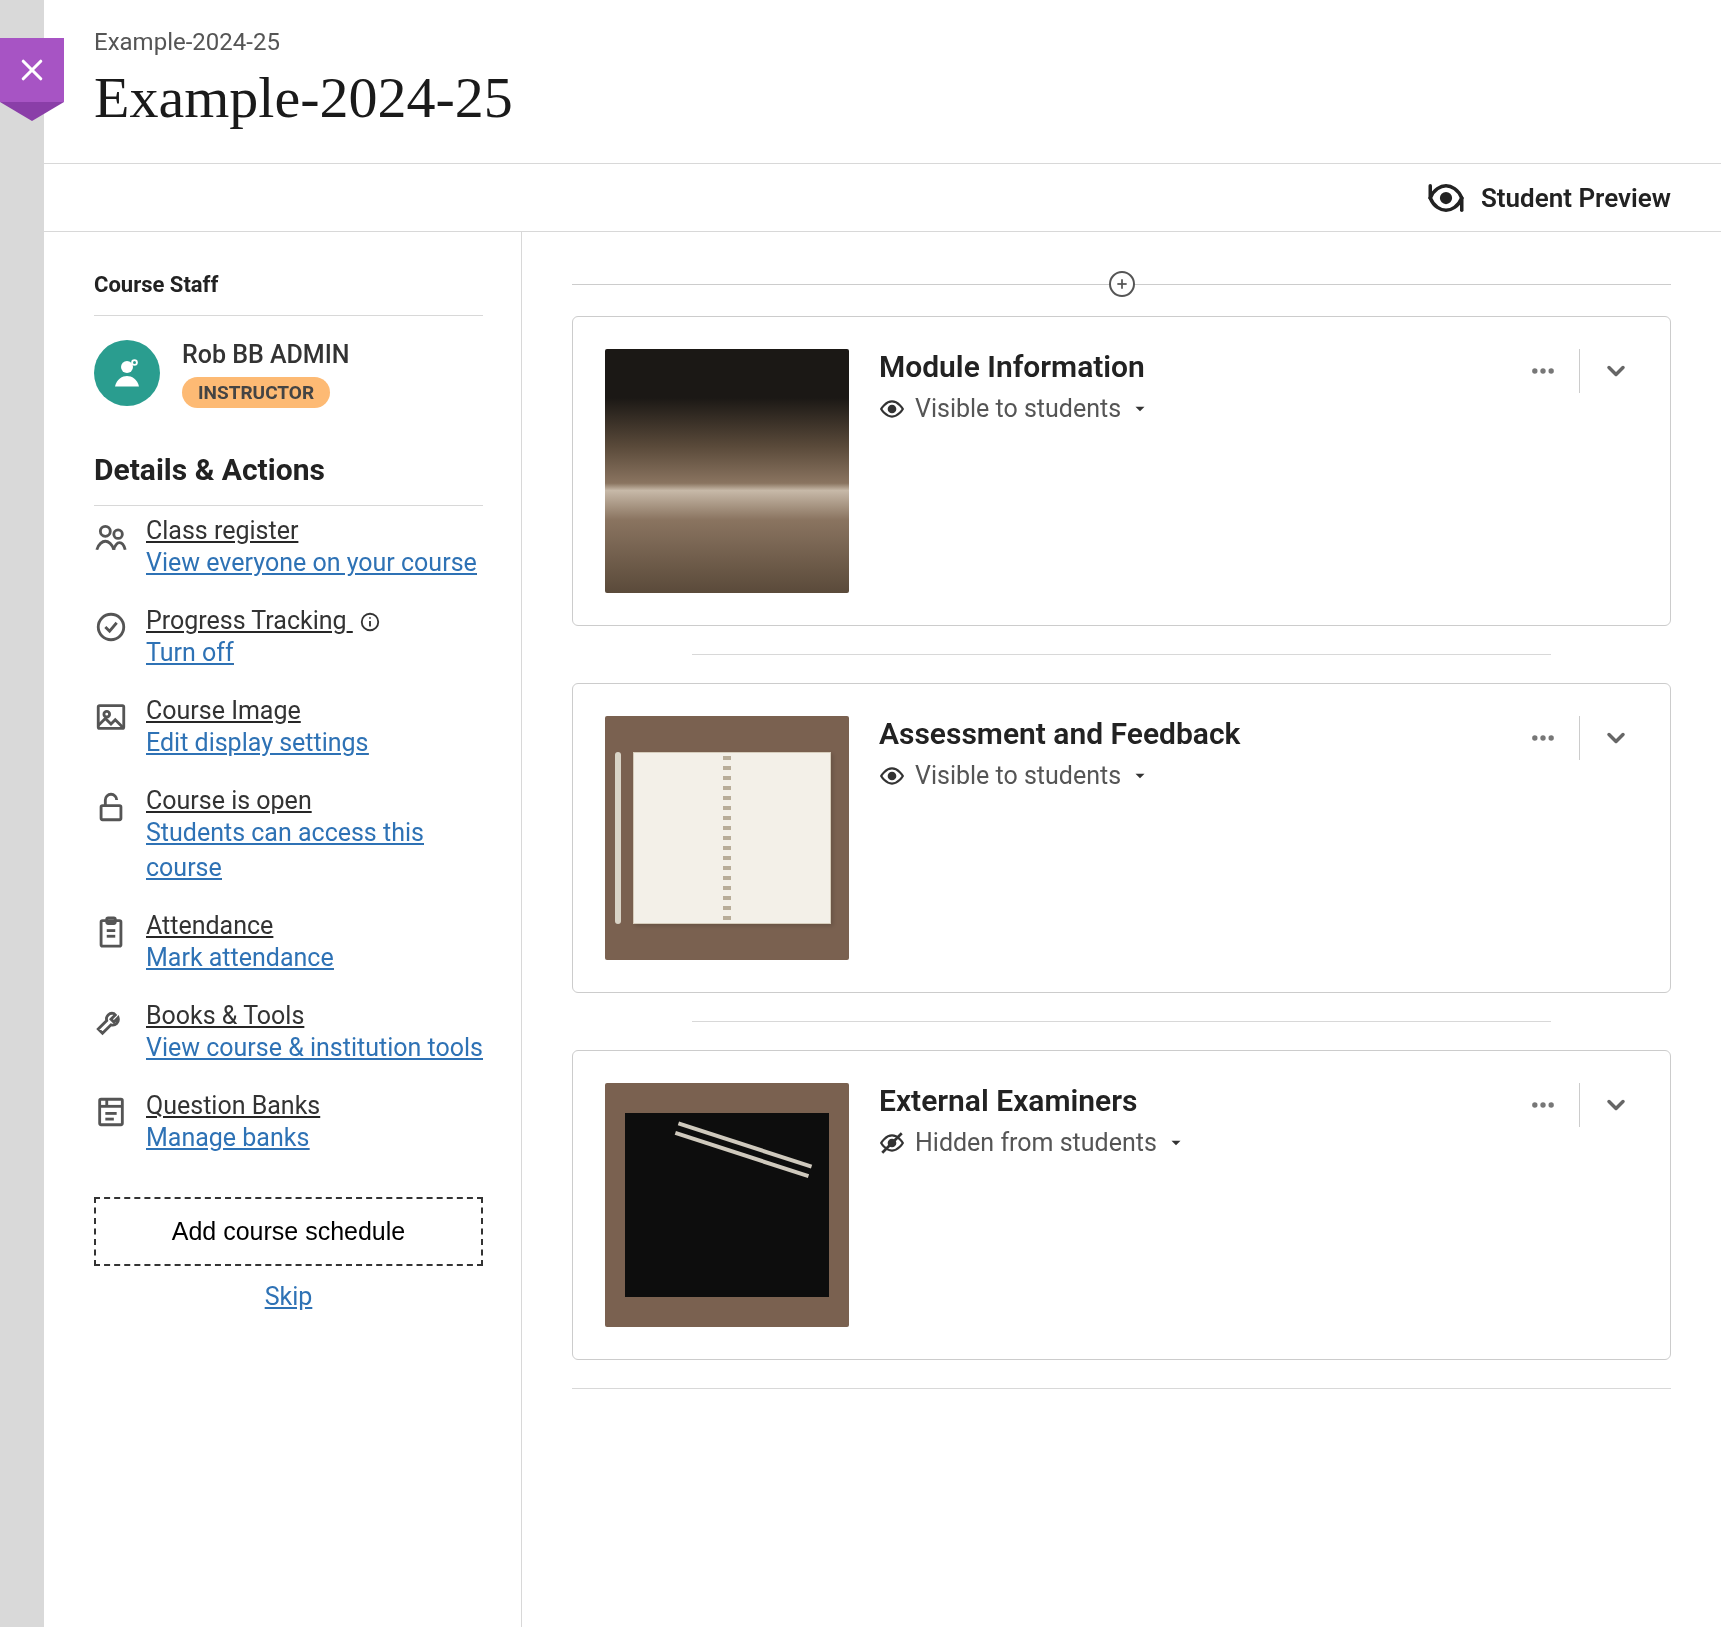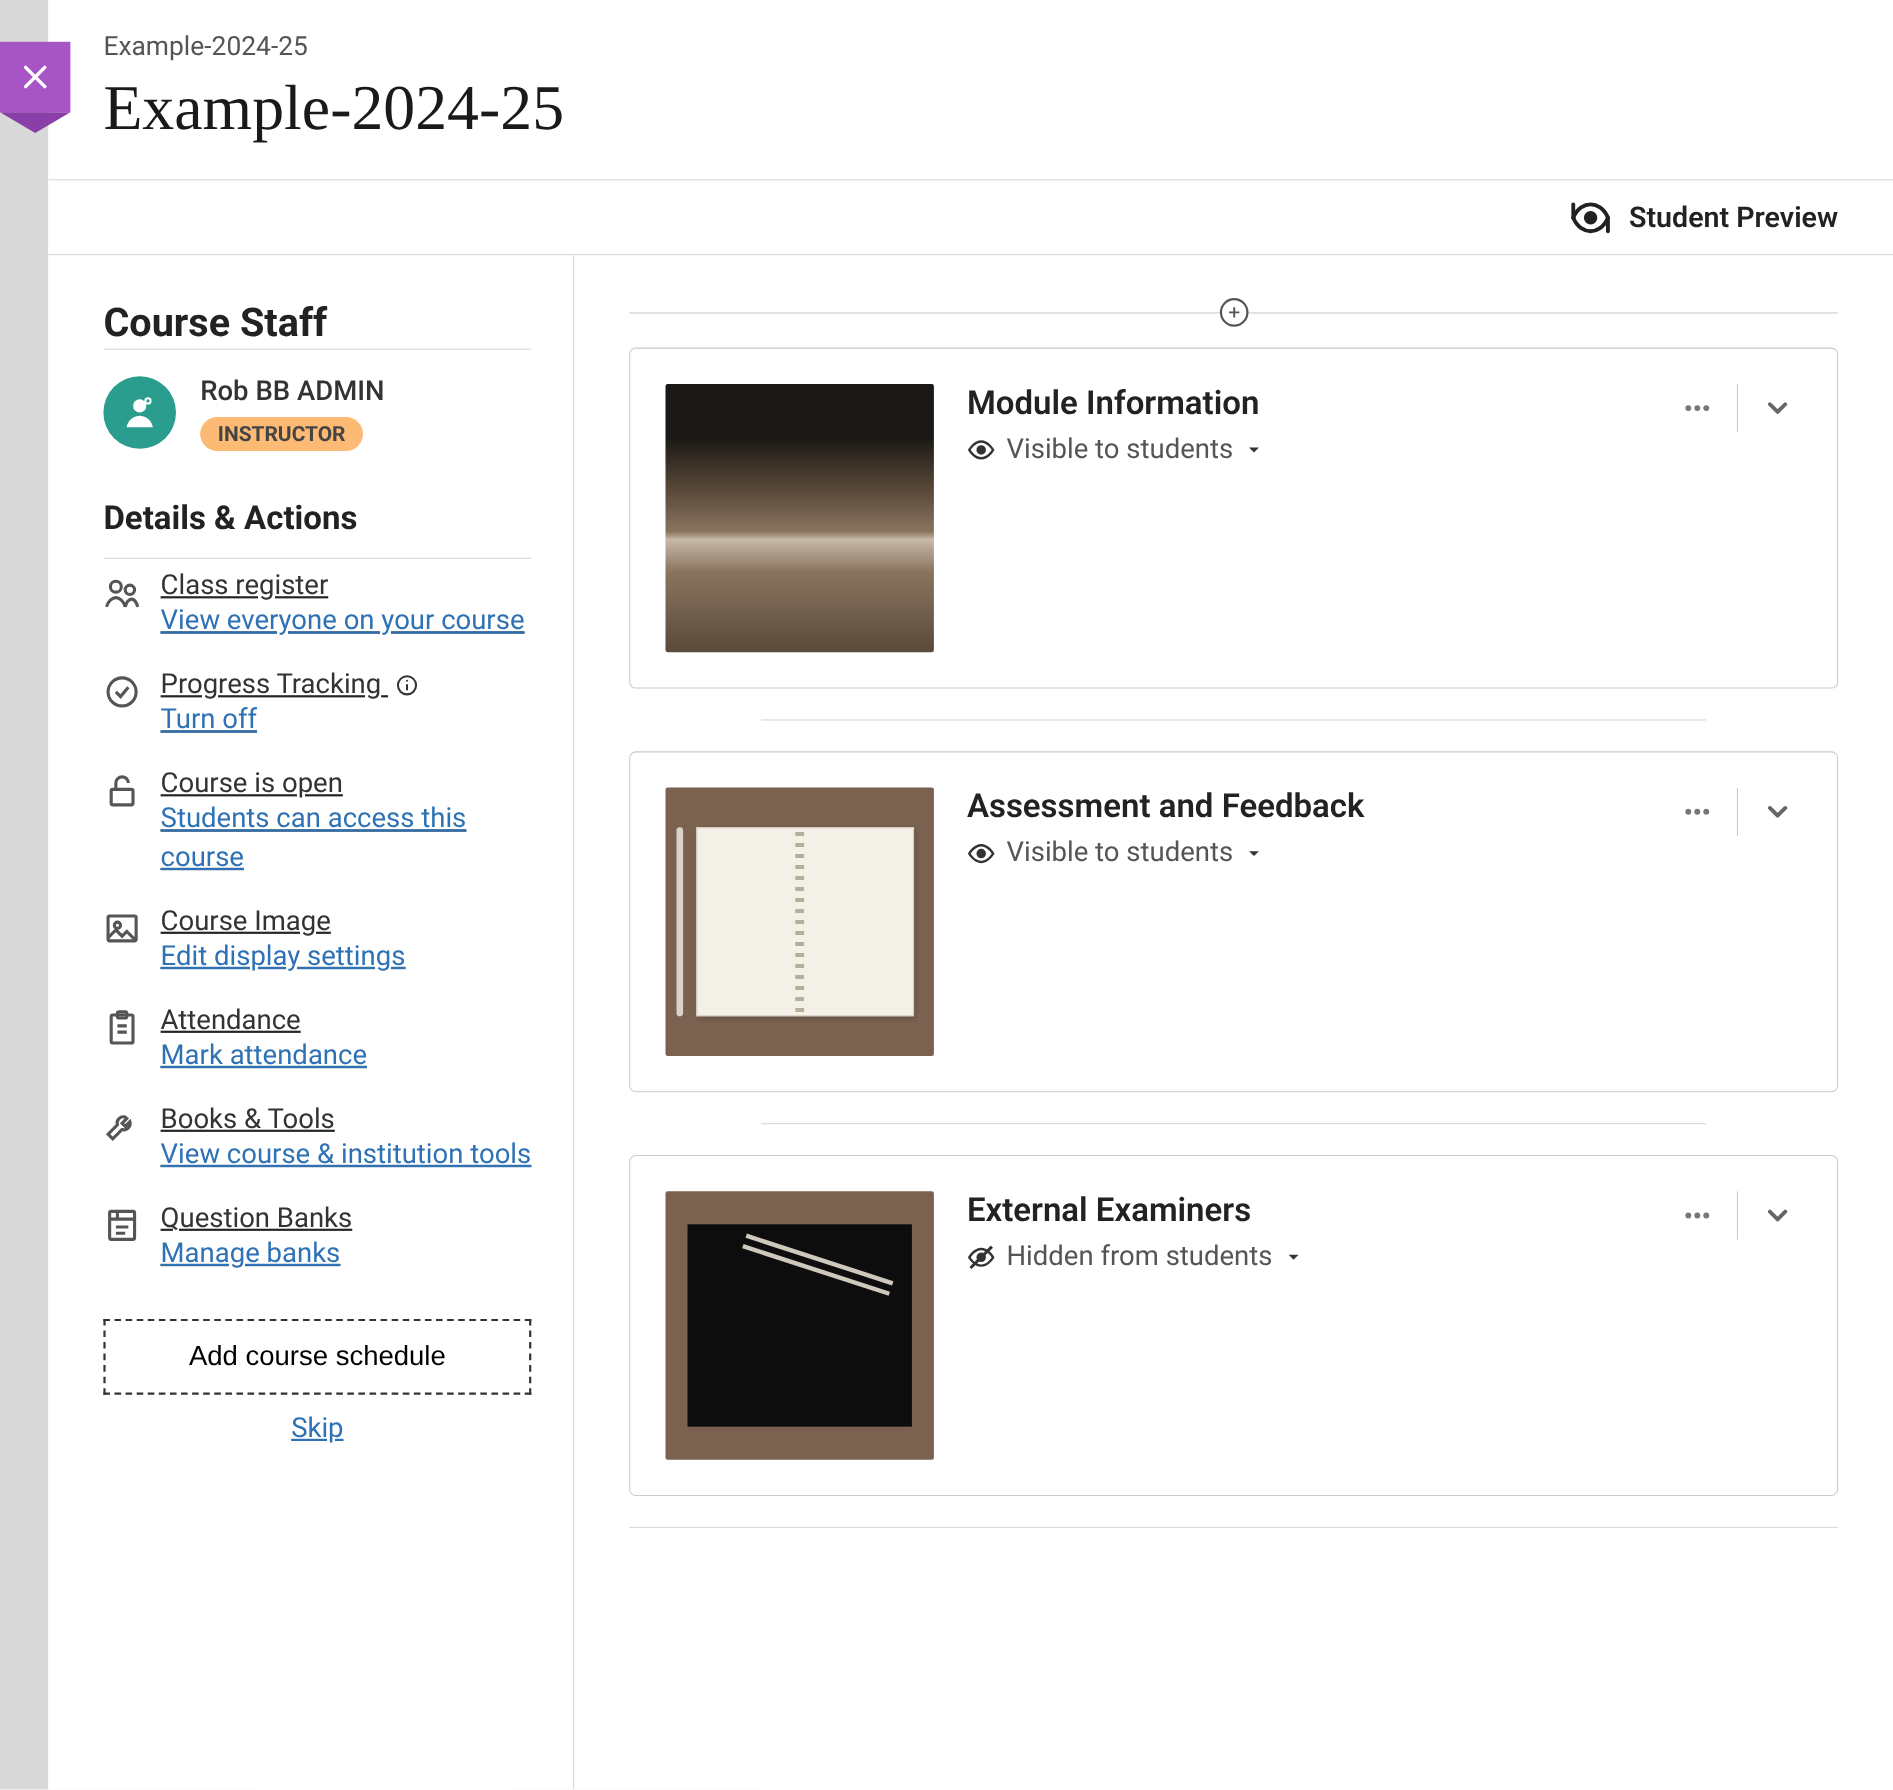--- a/index.html
+++ b/index.html
@@ -128,24 +128,24 @@
     display:flex;
     overflow:hidden;
   }
   .sidebar {
     width: 478px;
     border-right: 1px solid #d8d8d8;
     padding: 40px 38px 40px 50px;
     overflow:auto;
   }
   .side-h {
-    font-size: 36px;
+    font-size: 22px;
     font-weight: 700;
     color:#222;
-    padding-bottom: 3px;
+    padding-bottom: 18px;
     border-bottom: 1px solid #d8d8d8;
     margin: 0 0 24px 0;
   }
   .side-h2 {
     font-size: 30px;
     font-weight: 700;
     color:#222;
     padding-bottom: 18px;
     border-bottom: 1px solid #d8d8d8;
     margin: 44px 0 10px 0;
@@ -457,38 +457,38 @@
                     <circle cx="12" cy="7.5" r="1" fill="#333" stroke="none"></circle>
                   </svg>
                 </span>
             </div>
             <div class="detail-link">Turn off</div>
           </div>
         </div>
 
         <div class="detail">
           <div class="detail-icon"><svg viewBox="0 0 24 24">
-                <rect x="5" y="11" width="14" height="10" rx="1"></rect>
-                <path d="M8 11V7a4 4 0 0 1 8 0"></path>
-              </svg></div>
-          <div class="detail-body">
-            <div class="detail-label">Course is open</div>
-            <div class="detail-link">Students can access this course</div>
-          </div>
-        </div>
-
-        <div class="detail">
-          <div class="detail-icon"><svg viewBox="0 0 24 24">
                 <rect x="3" y="4" width="18" height="16" rx="1"></rect>
                 <circle cx="9" cy="10" r="2"></circle>
                 <path d="M3 18l5-5 4 4 3-3 6 6"></path>
               </svg></div>
           <div class="detail-body">
             <div class="detail-label">Course Image</div>
             <div class="detail-link">Edit display settings</div>
+          </div>
+        </div>
+
+        <div class="detail">
+          <div class="detail-icon"><svg viewBox="0 0 24 24">
+                <rect x="5" y="11" width="14" height="10" rx="1"></rect>
+                <path d="M8 11V7a4 4 0 0 1 8 0"></path>
+              </svg></div>
+          <div class="detail-body">
+            <div class="detail-label">Course is open</div>
+            <div class="detail-link">Students can access this course</div>
           </div>
         </div>
 
         <div class="detail">
           <div class="detail-icon"><svg viewBox="0 0 24 24">
                 <rect x="5" y="4" width="14" height="18" rx="1"></rect>
                 <rect x="9" y="2" width="6" height="4" rx="1"></rect>
                 <line x1="9" y1="11" x2="15" y2="11"></line>
                 <line x1="9" y1="15" x2="15" y2="15"></line>
               </svg></div>

